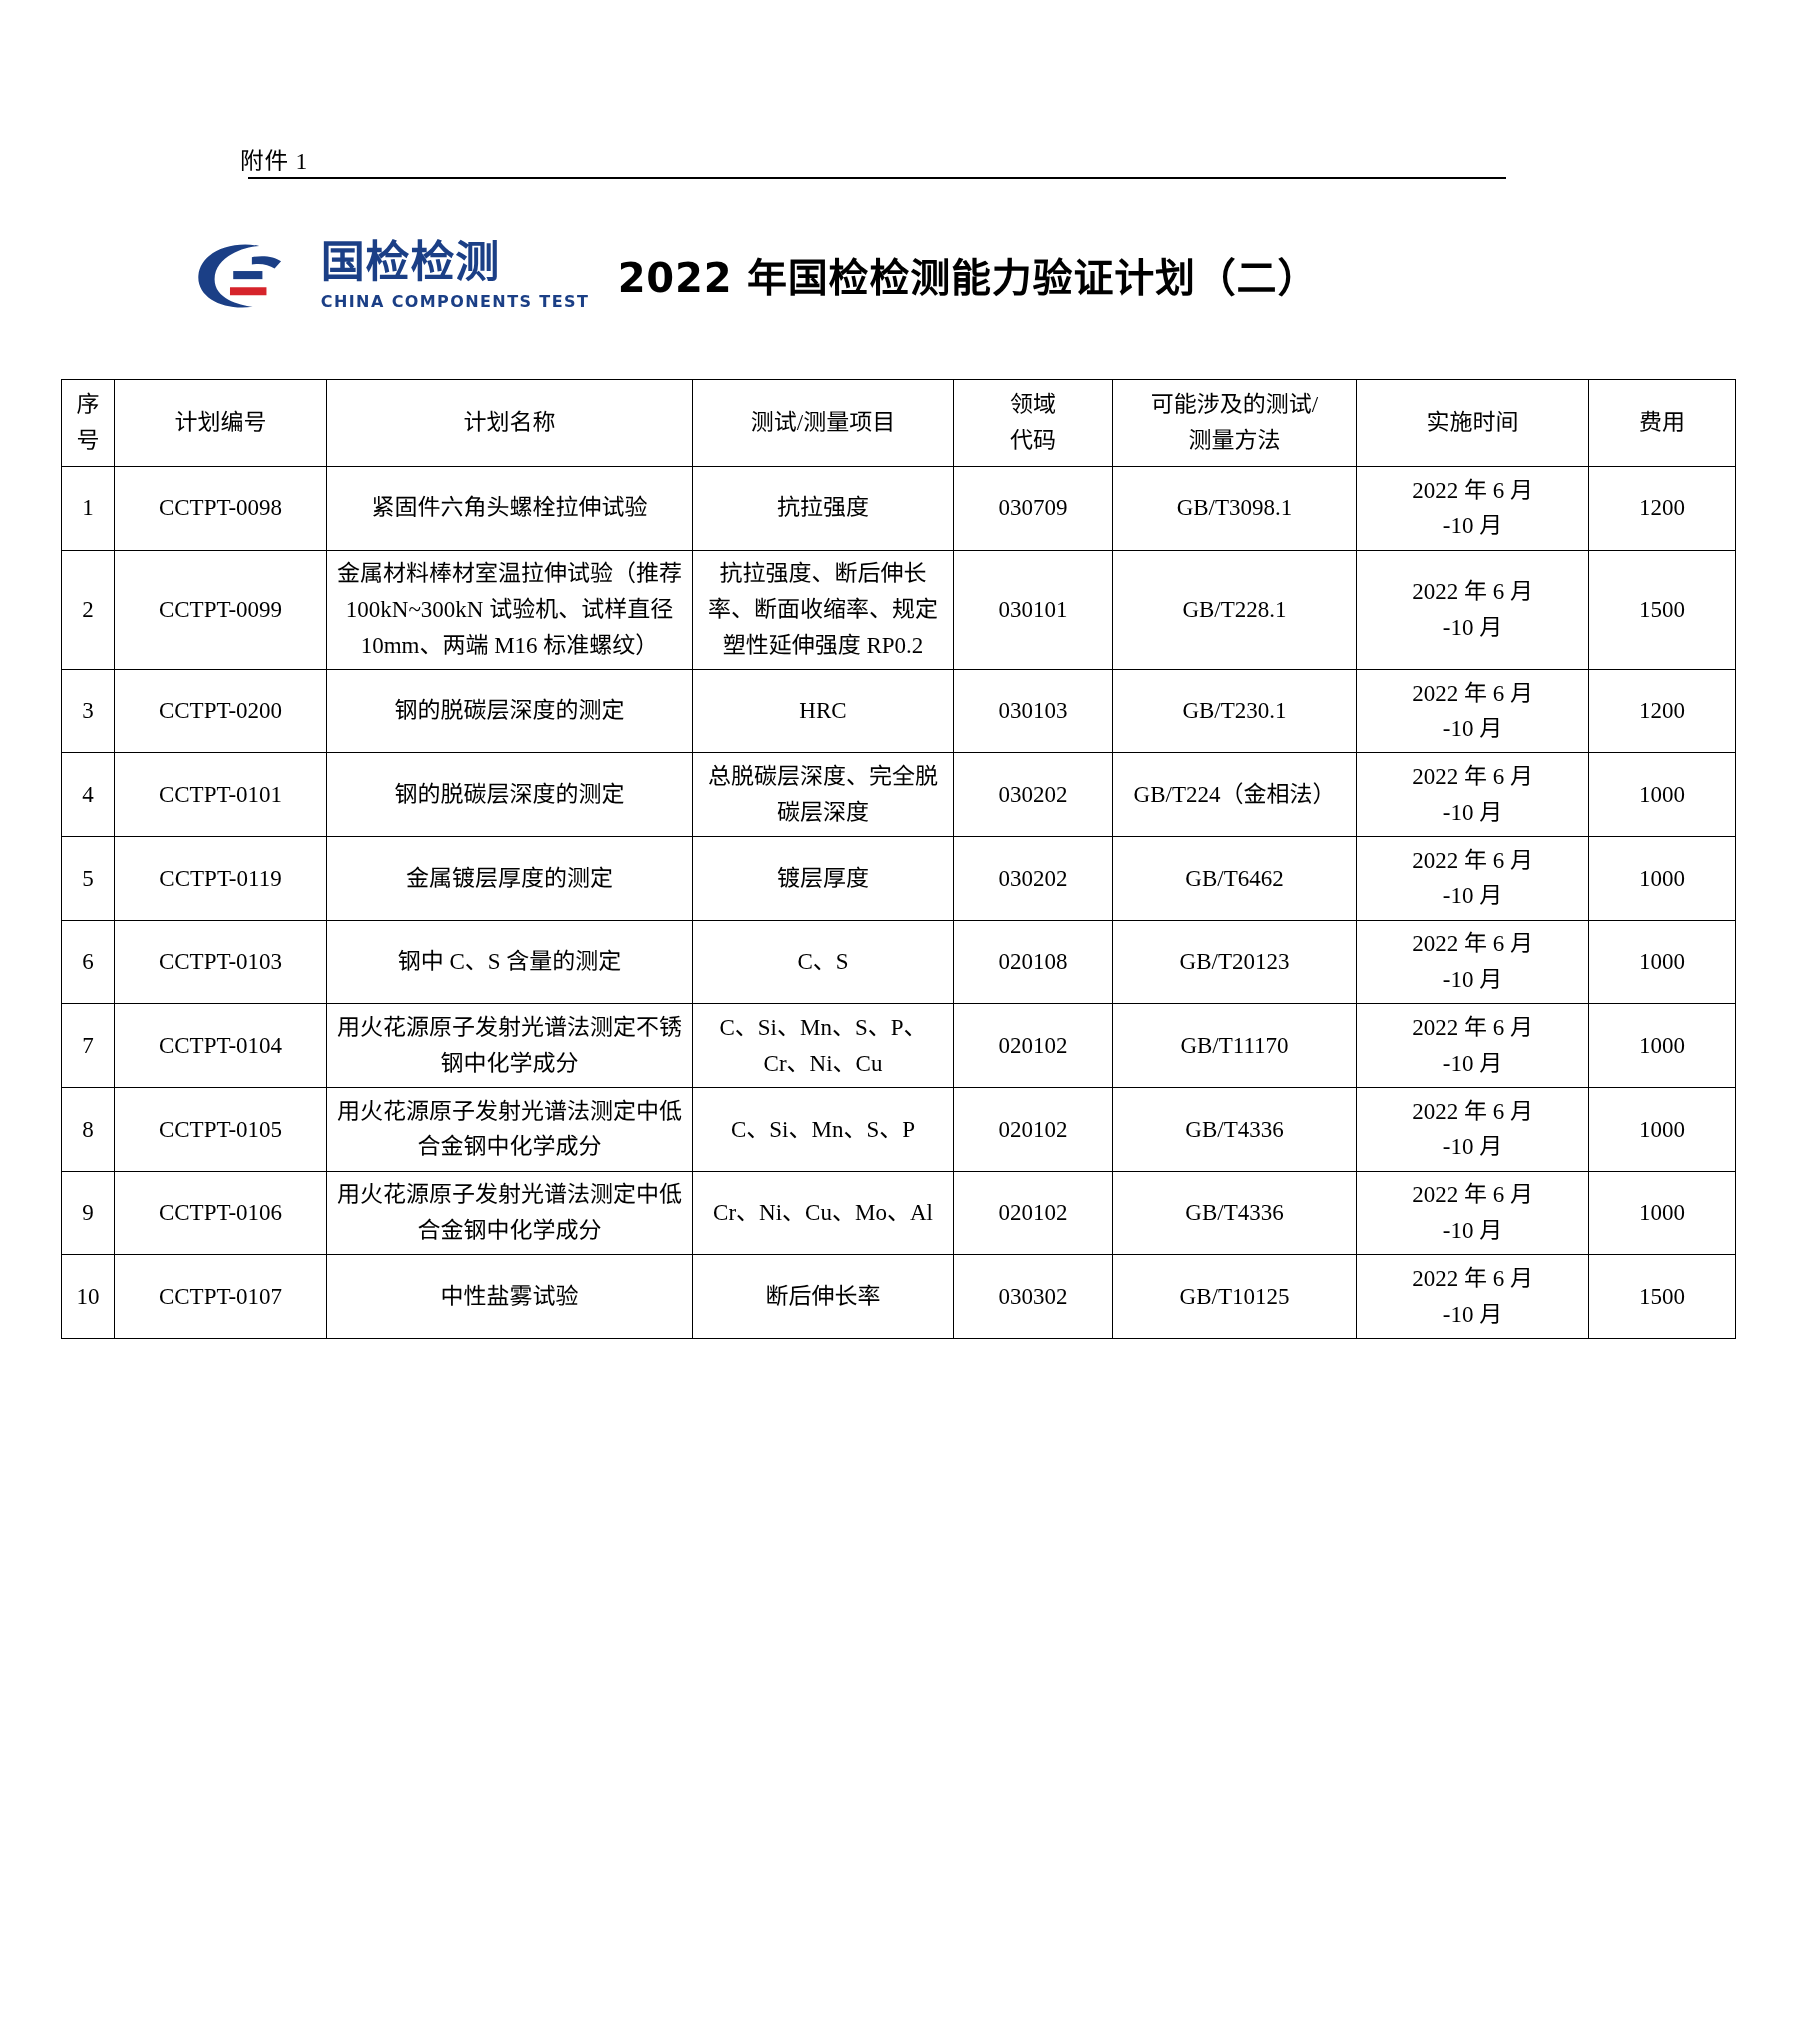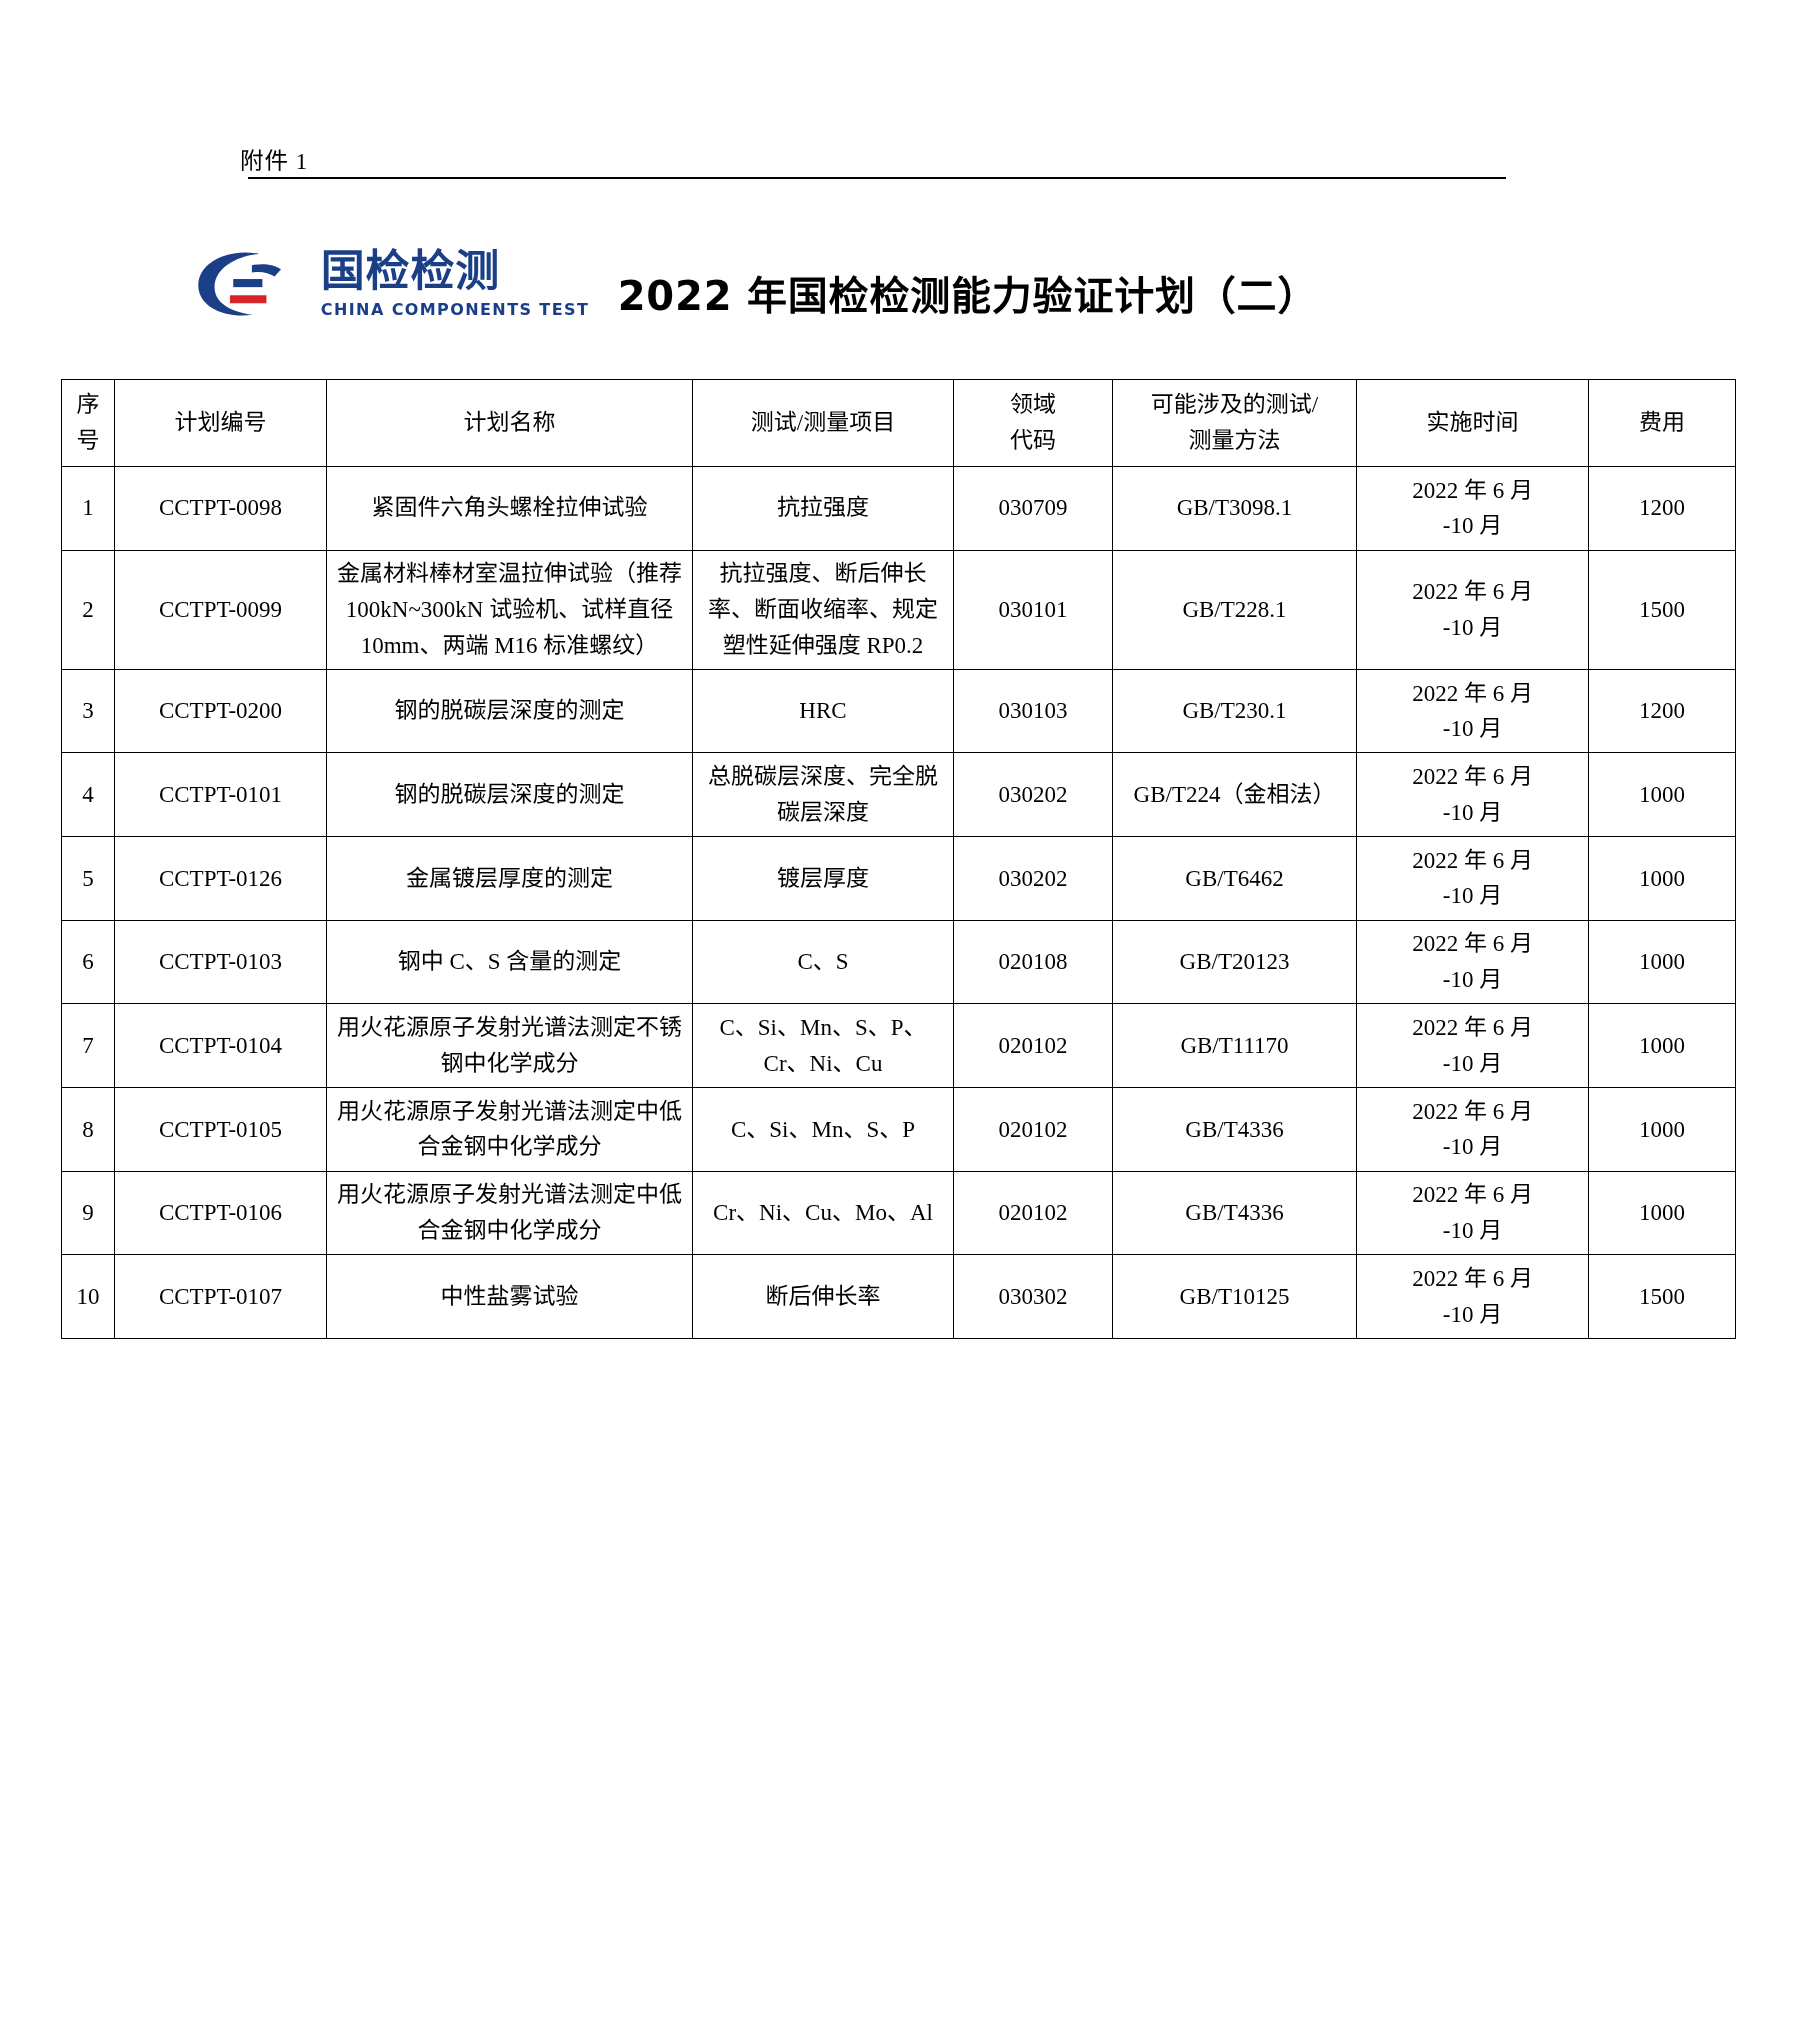--- a/index.html
+++ b/index.html
@@ -39,21 +39,21 @@
     background: #000000;
   }
 
   .title-row {
     position: absolute;
     left: 191px;
     top: 228px;
     width: 1425px;
     height: 94px;
     display: flex;
-    align-items: flex-end;
+    align-items: center;
   }
   .logo-block {
     display: flex;
     align-items: center;
     flex: 0 0 auto;
     margin-right: 16.3px;
   }
   .logo-mark {
     width: 142px;
     height: 77px;
@@ -221,21 +221,21 @@
         <td class="cn">钢的脱碳层深度的测定</td>
         <td class="cn">总脱碳层深度、完全脱碳层深度</td>
         <td class="latin">030202</td>
         <td class="cn">GB/T224（金相法）</td>
         <td class="cn two-line">2022 年 6 月
 -10 月</td>
         <td class="latin">1000</td>
       </tr>
       <tr>
         <td class="latin">5</td>
-        <td class="latin">CCTPT-0126</td>
+        <td class="latin">CCTPT-0119</td>
         <td class="cn">金属镀层厚度的测定</td>
         <td class="cn">镀层厚度</td>
         <td class="latin">030202</td>
         <td class="latin">GB/T6462</td>
         <td class="cn two-line">2022 年 6 月
 -10 月</td>
         <td class="latin">1000</td>
       </tr>
       <tr>
         <td class="latin">6</td>

